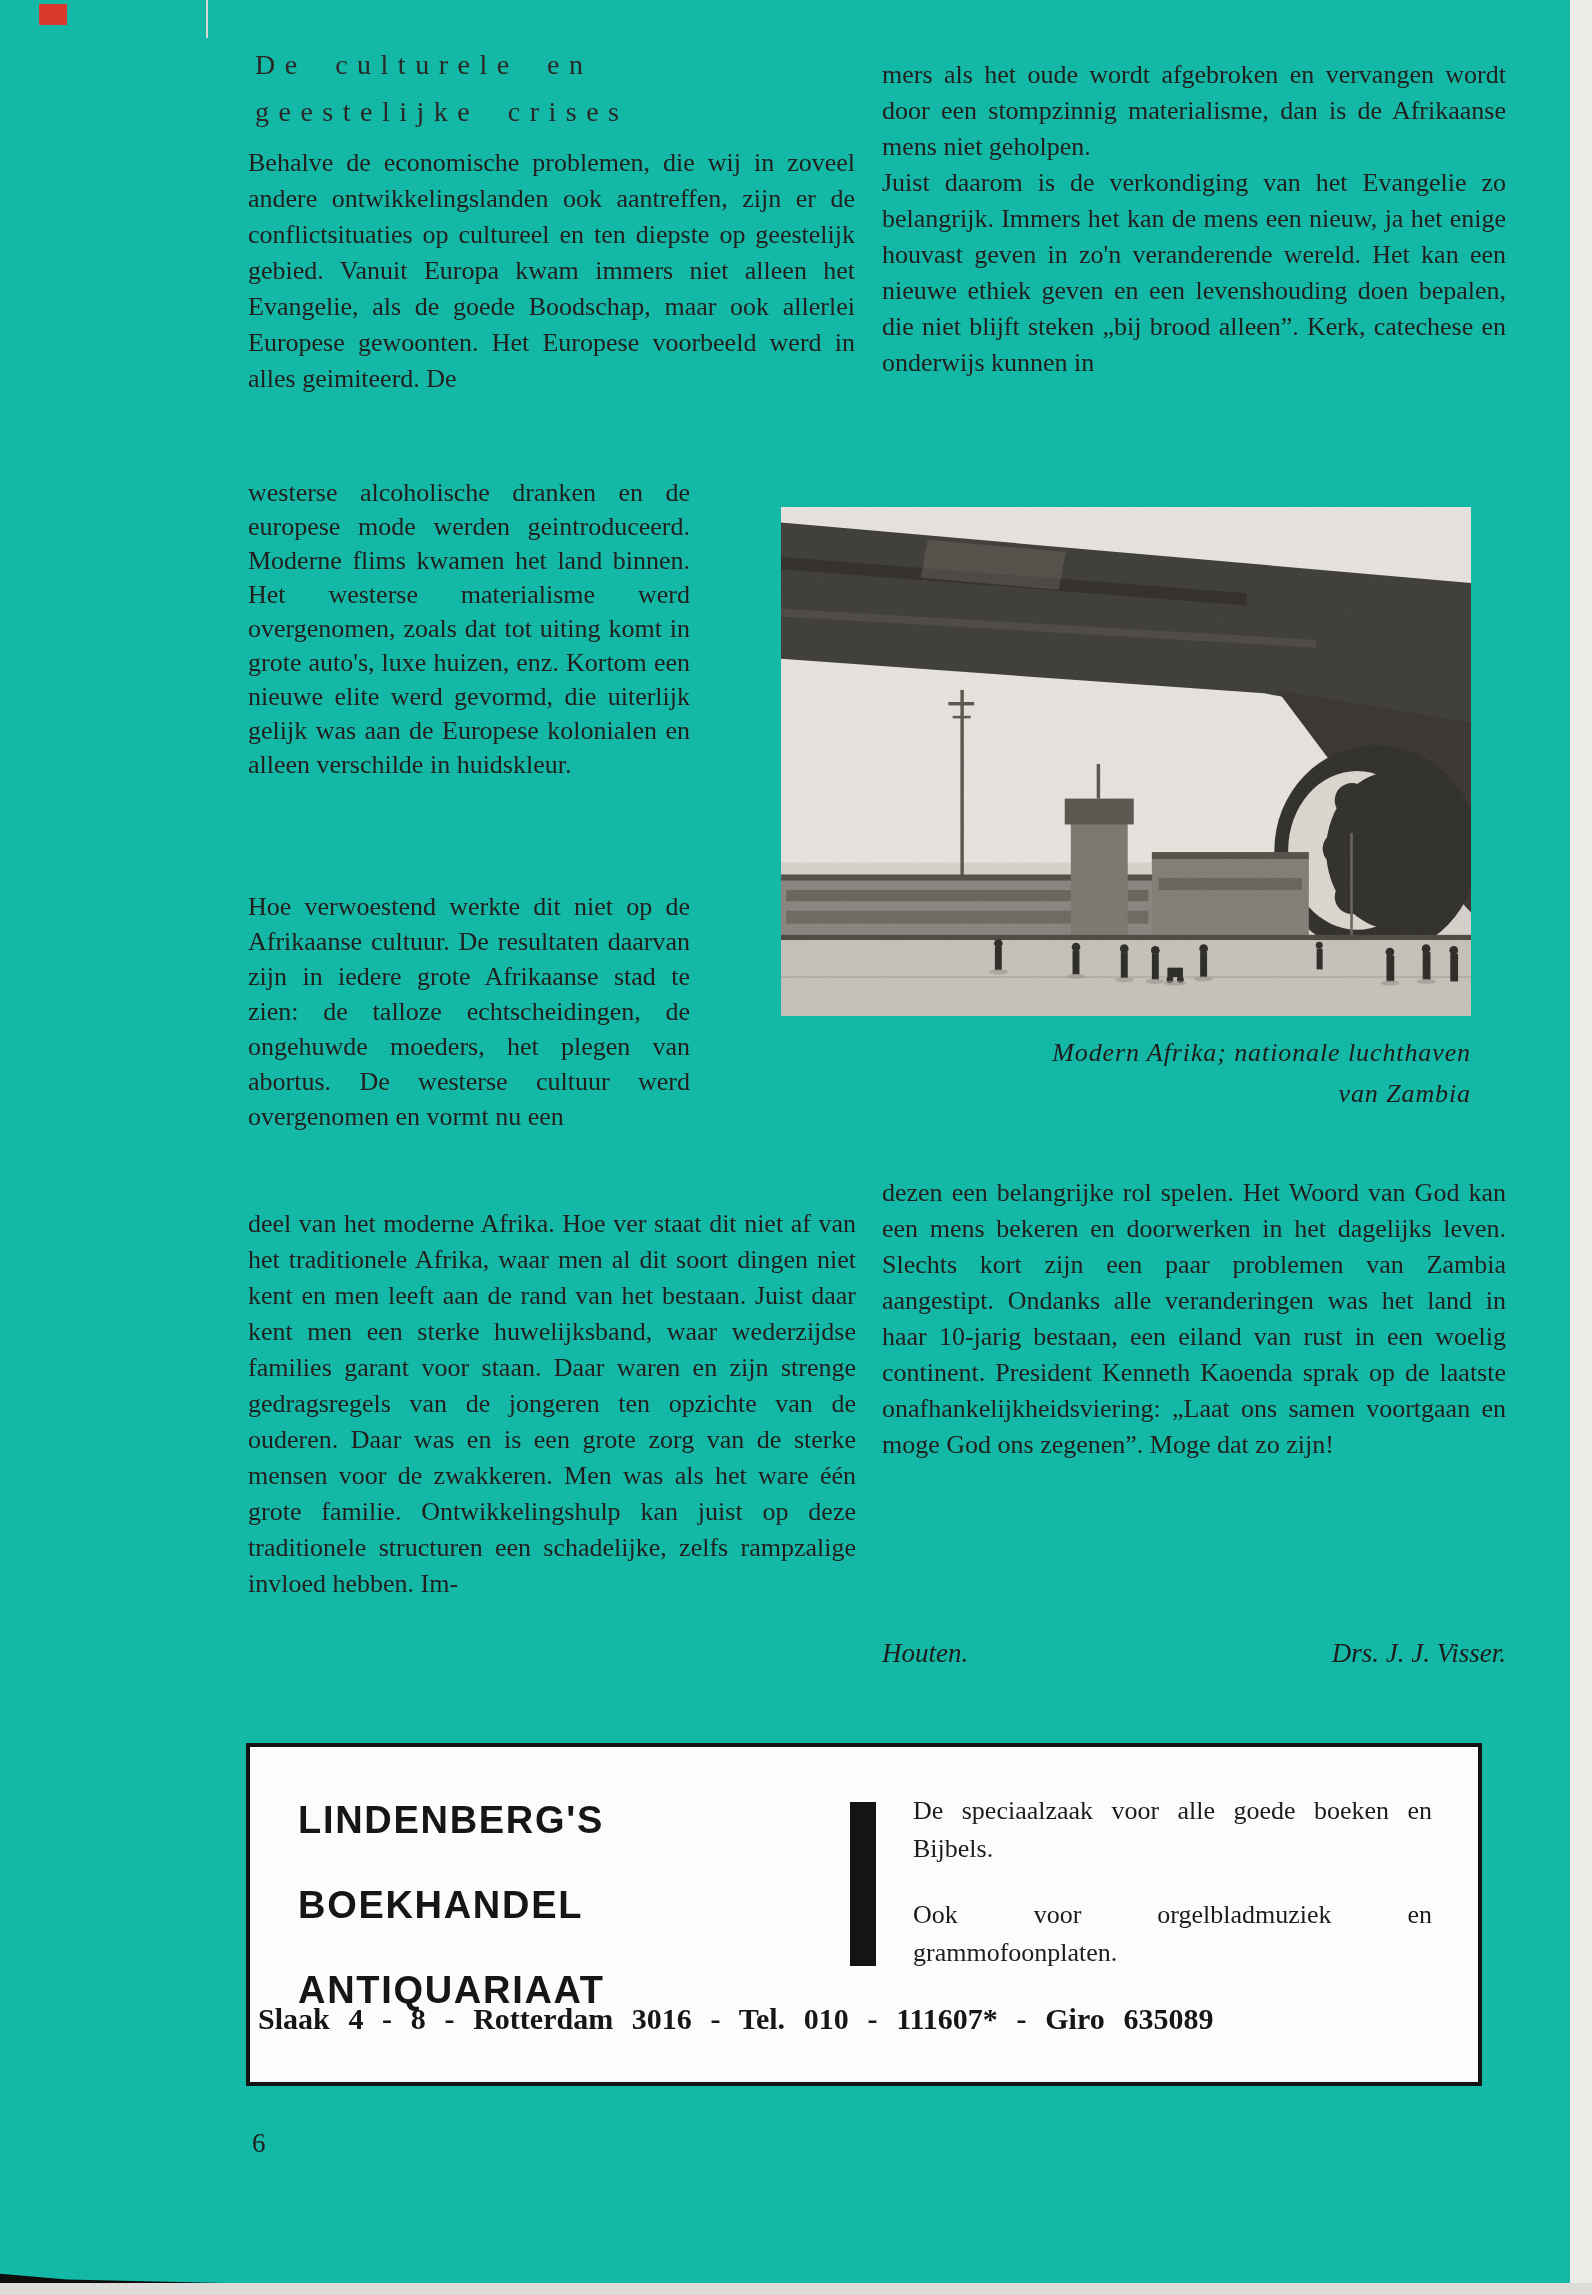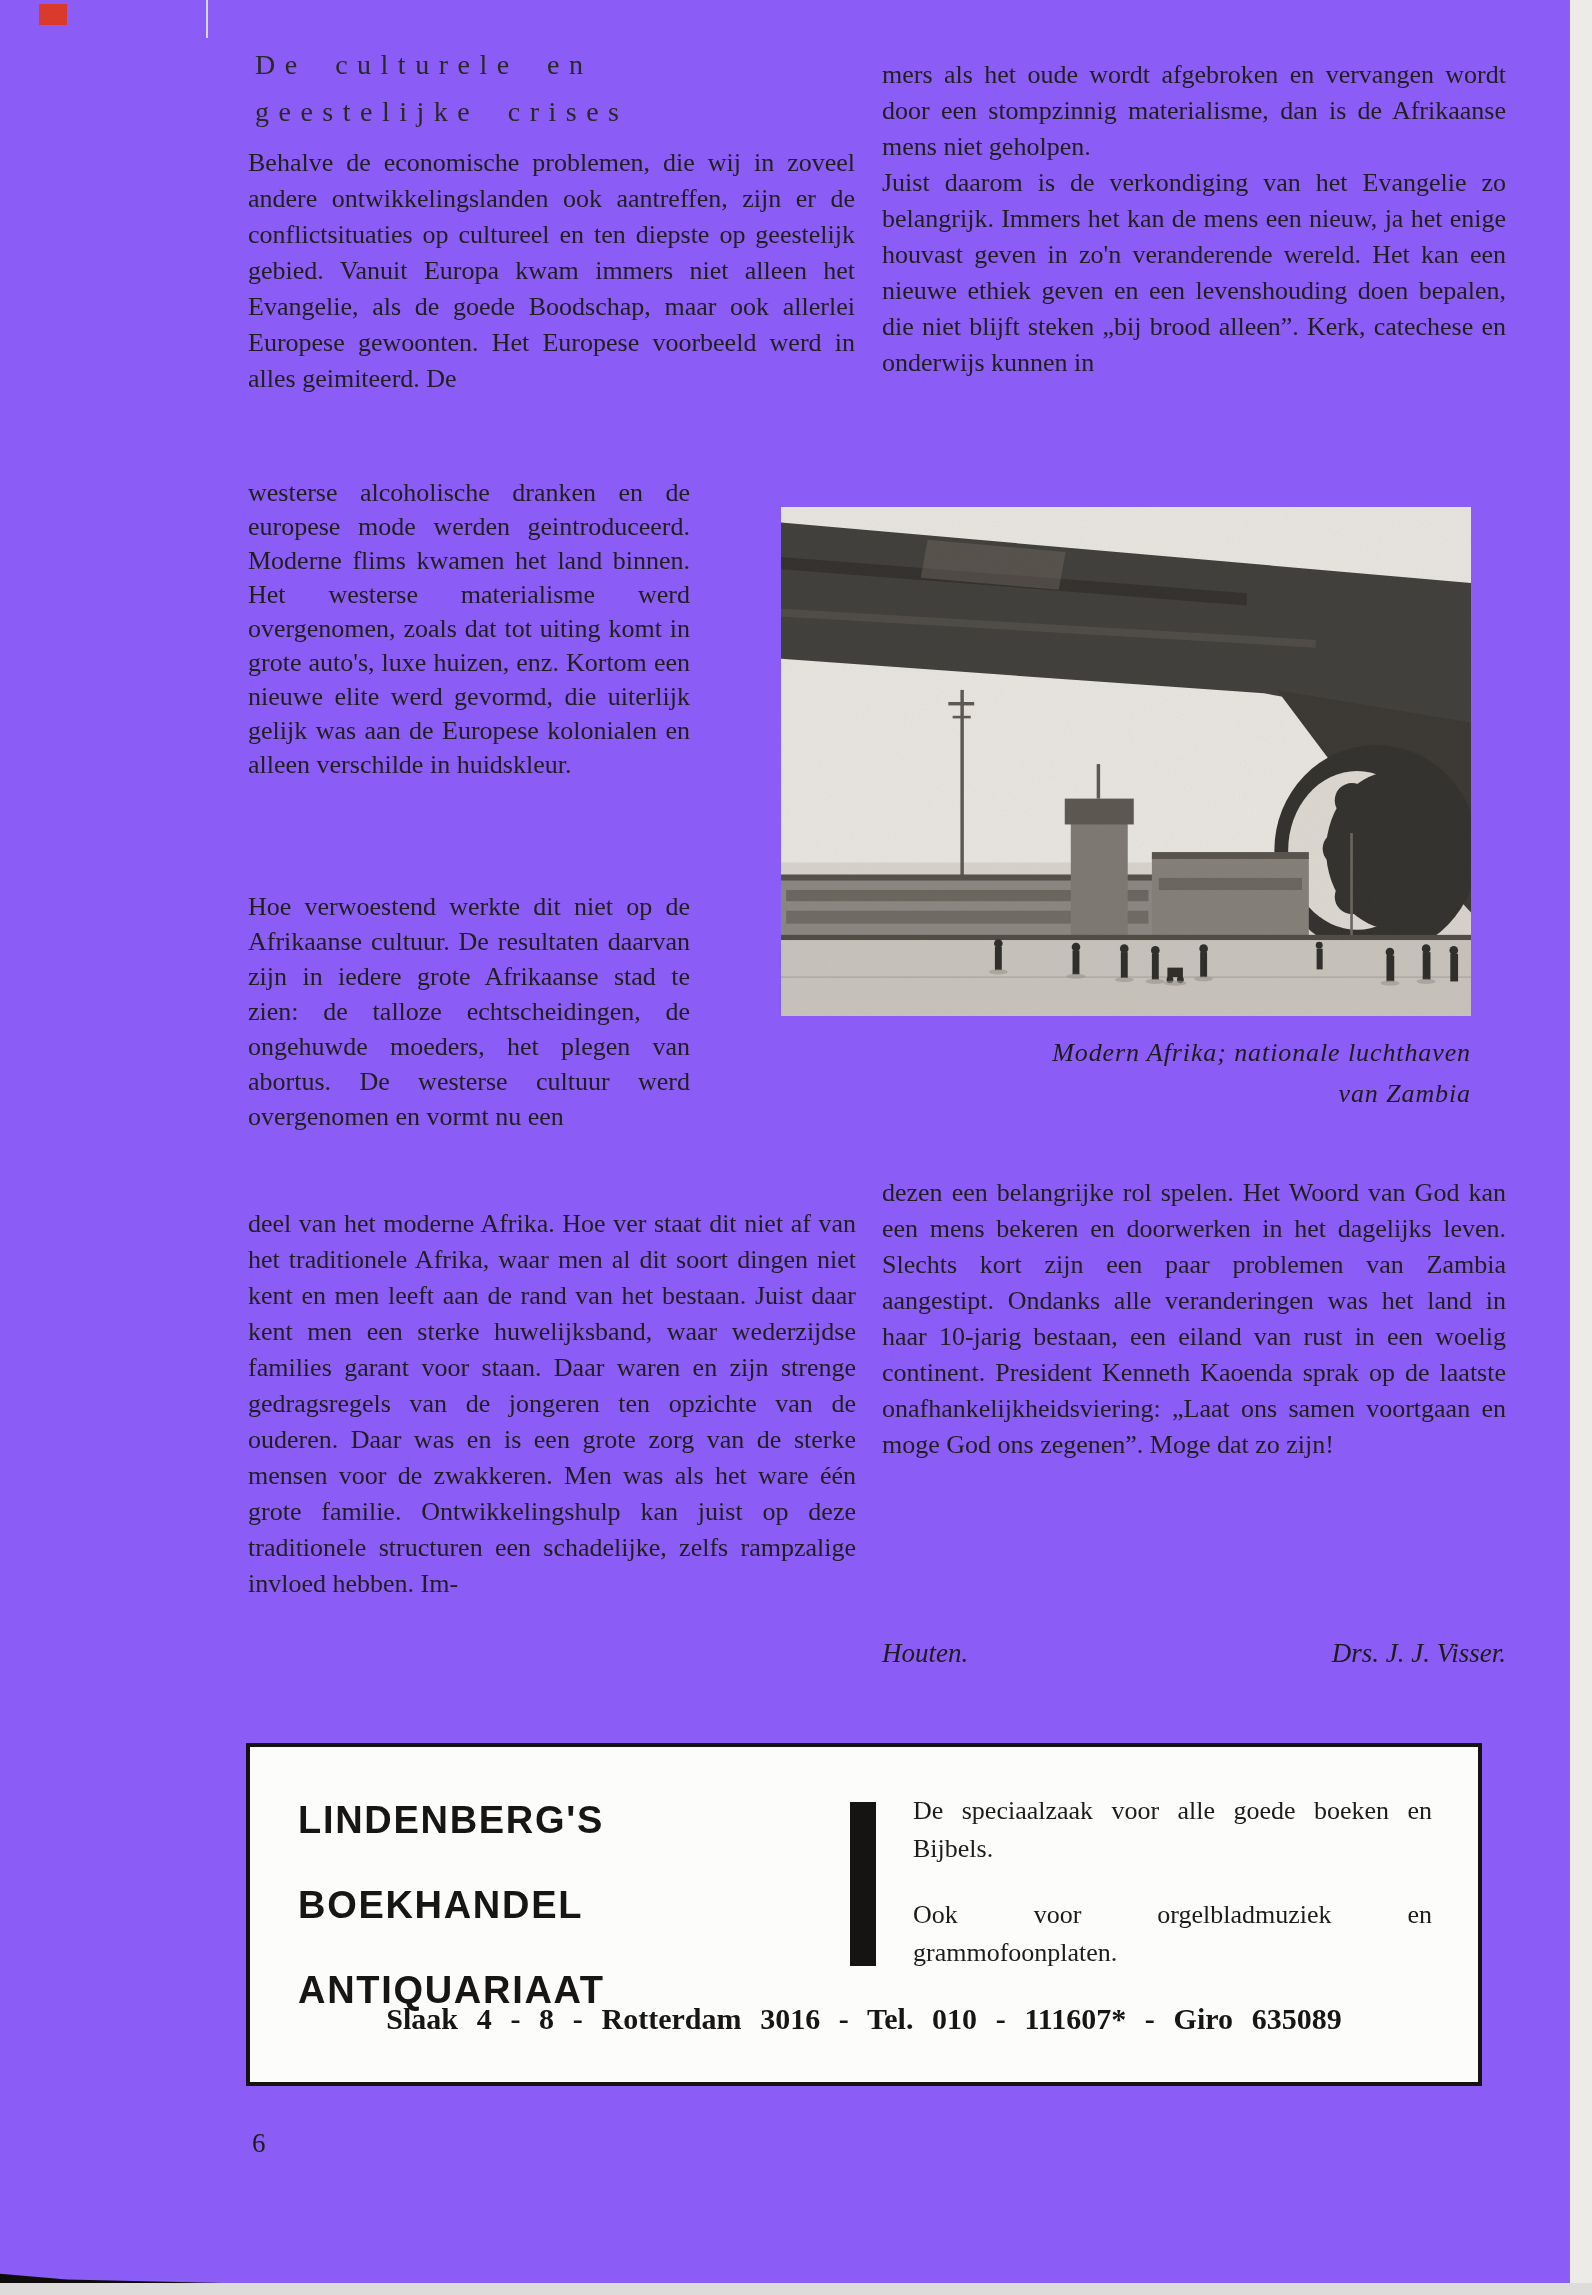--- a/index.html
+++ b/index.html
@@ -1,17 +1,17 @@
 <!DOCTYPE html>
 <html style="font-size:14px"><head>
 <meta charset="utf-8">
 <style>
   html,body{margin:0;padding:0;}
   body{width:1592px;height:2295px;background:#efeeec;font-family:"Liberation Serif", serif;}
-  .page{position:relative;width:1592px;height:2295px;background:#8b5cf6;overflow:hidden;color:#1e1c1a;}
+  .page{position:relative;width:1592px;height:2295px;background:#14b8a6;overflow:hidden;color:#1e1c1a;}
 
   
   .red-mark{position:absolute;left:39px;top:4.3px;width:28px;height:21px;background:#d93a2b;}
   .edge-right{position:absolute;right:0;top:0;width:22.4px;height:2295px;background:#edebe8;}
   .edge-bottom{position:absolute;left:0;top:2283px;width:1592px;height:13px;background:#dedcda;}
   .corner-wedge{position:absolute;left:0;top:2271px;width:444px;height:19px;background:#0e0d0c;
     clip-path:polygon(0 15%,15% 45%,100% 88%,100% 96%,0 100%);}
   .scan-line{position:absolute;left:206px;top:0;width:1.7px;height:38px;background:#d9d7d4;}
 
   
@@ -34,22 +34,22 @@
   .caption{position:absolute;left:781px;top:1032px;width:690px;text-align:right;
     font-style:italic;font-size:26px;line-height:41px;letter-spacing:0.9px;}
 
   
   .ad{position:absolute;left:246px;top:1743px;width:1236px;height:343px;border:4.3px solid #151412;box-sizing:border-box;background:#fcfcfa;}
   .ad-title{position:absolute;left:48px;top:31px;font-family:"Liberation Sans", sans-serif;
     font-weight:bold;font-size:38px;line-height:85px;letter-spacing:1.7px;color:#171614;}
   .ad-bar{position:absolute;left:600px;top:55px;width:26px;height:164px;background:#151412;}
   .ad-body{position:absolute;left:663px;top:45px;width:535px;font-size:26px;line-height:38px;text-align:justify;}
   .ad-body p{margin:0 16px 28px 0;}
-  .ad-address{position:absolute;left:0;top:255px;width:100%;text-align:center;
-    font-weight:bold;font-size:30px;word-spacing:11.2px;color:#171614;}
+  .ad-address{position:absolute;left:0;top:255px;width:100%;
+    font-weight:bold;font-size:30px;word-spacing:11.2px;color:#171614;padding-left:8px;}
 
   .pagenum{position:absolute;left:252px;top:2128px;font-size:27px;}
 </style>
 </head>
 <body>
 
 <div class="page">
 
   <div class="red-mark"></div>
   <div class="scan-line"></div>

